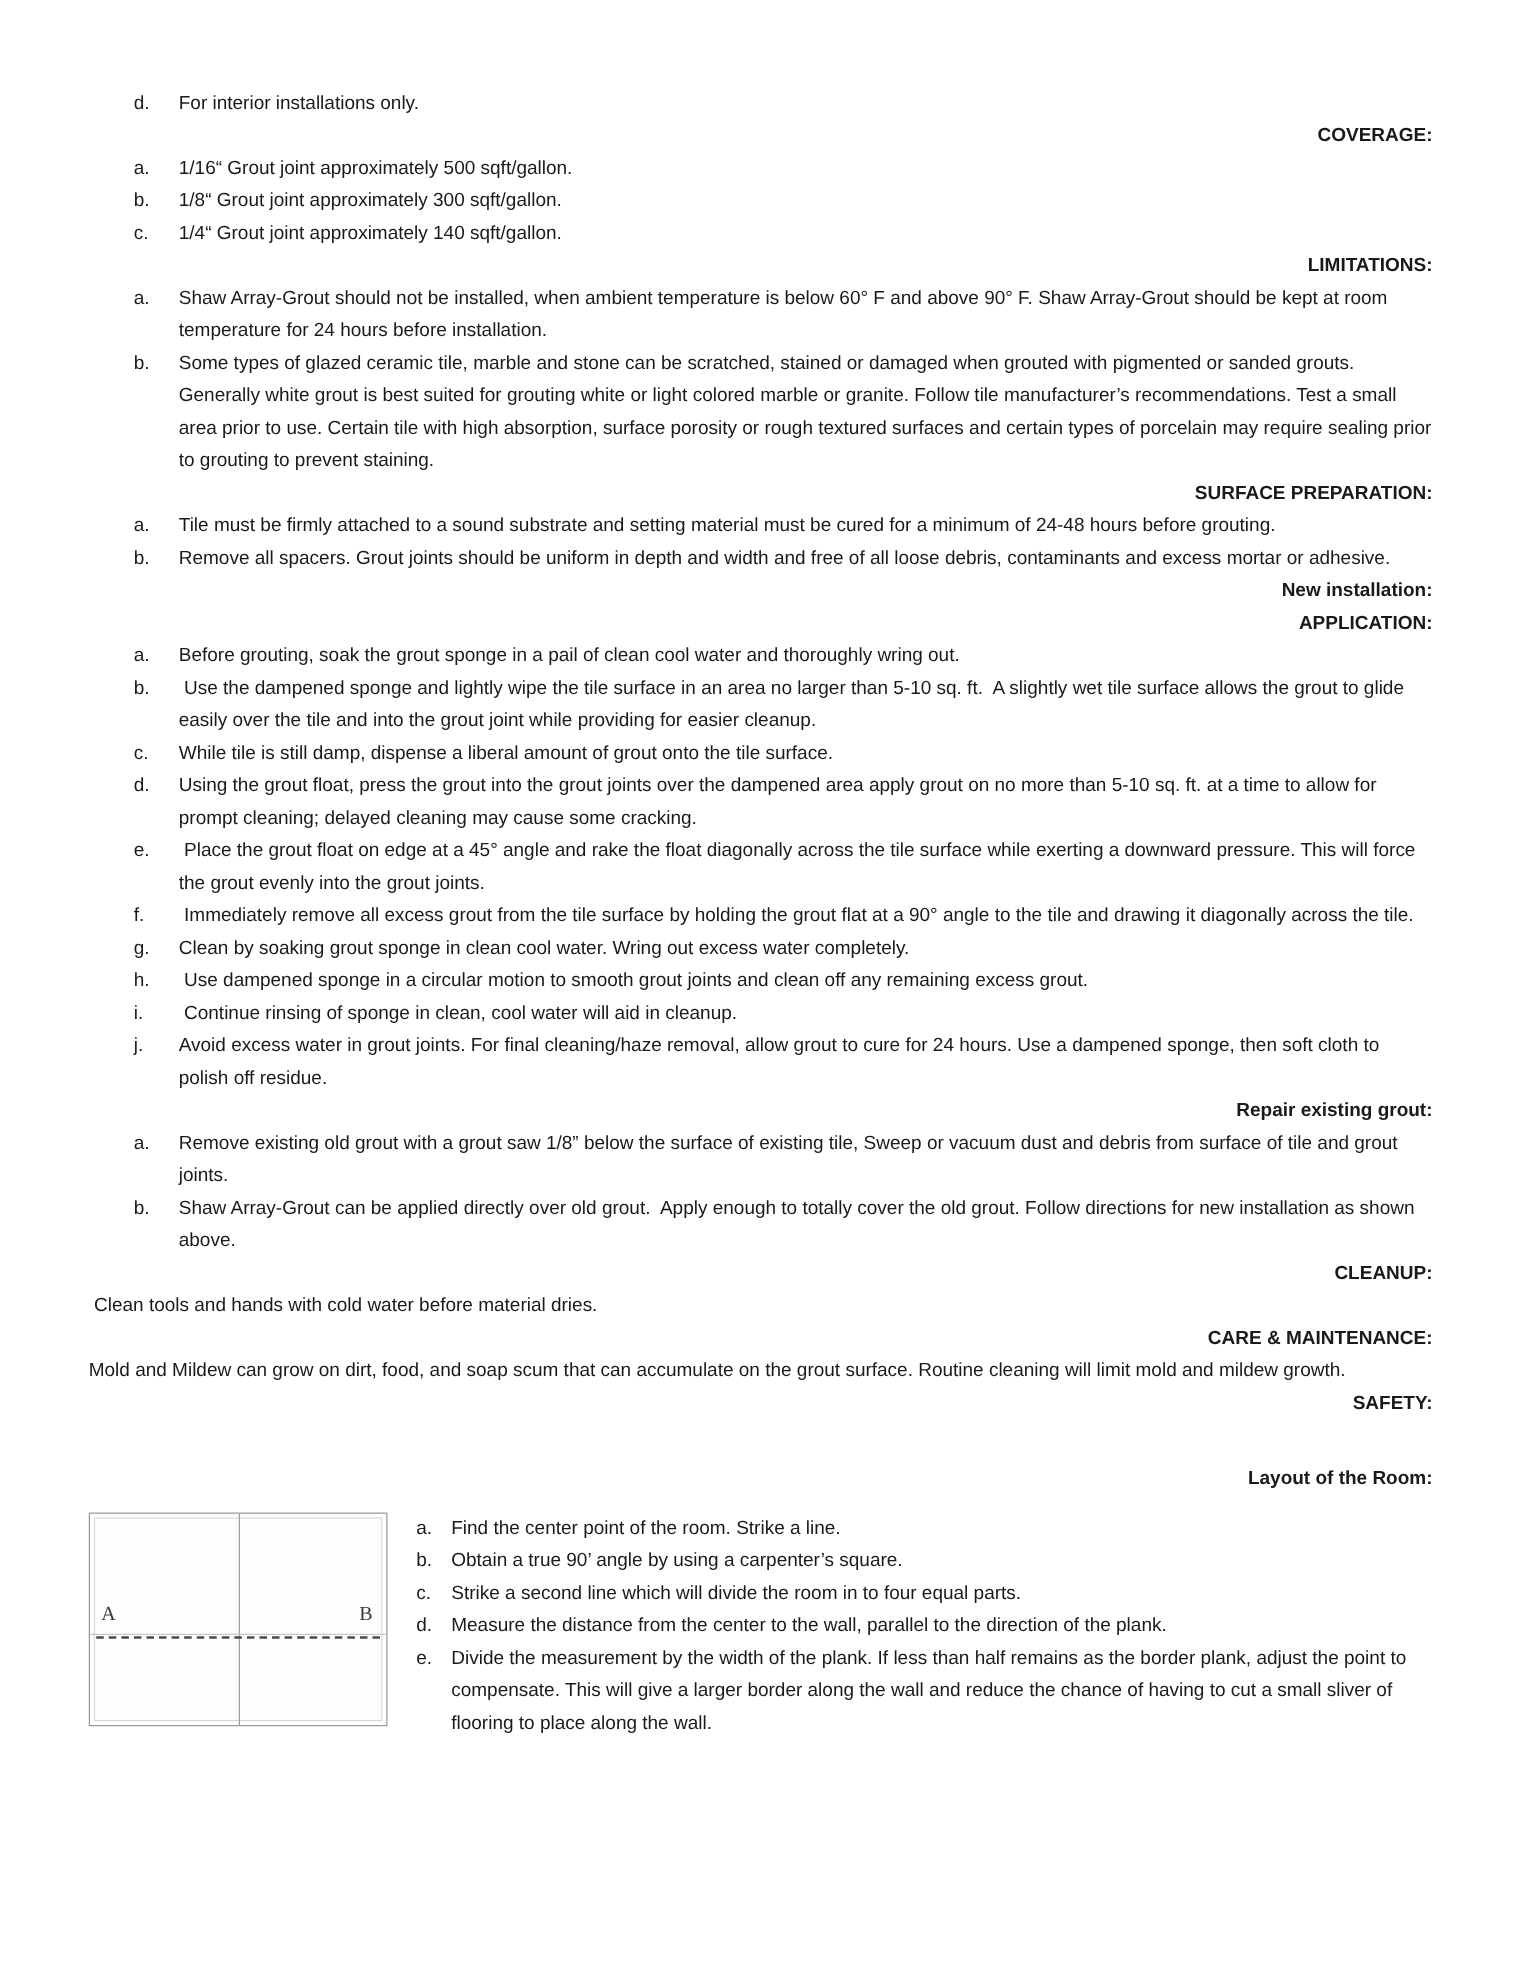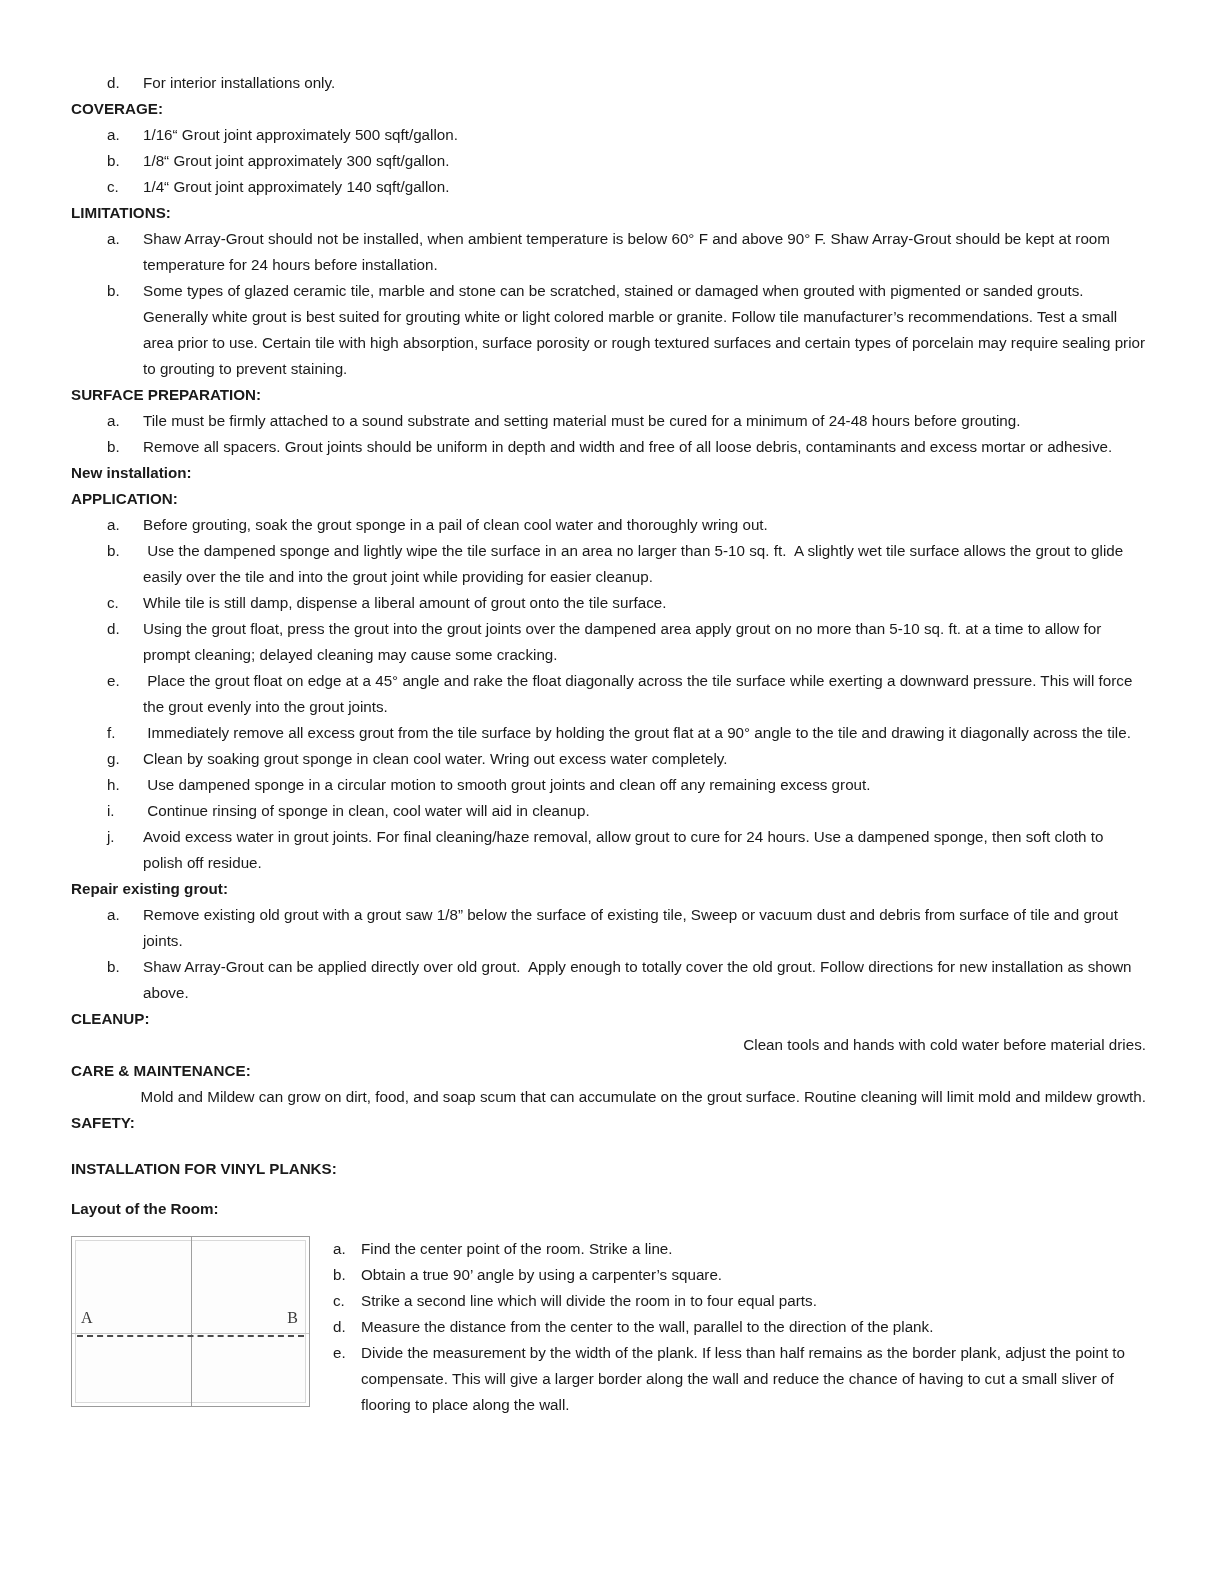--- a/index.html
+++ b/index.html
@@ -8,22 +8,22 @@
     width: 1224px;
     min-height: 1584px;
     background: #ffffff;
     color: #1a1a1a;
     font-family: "Liberation Sans", sans-serif;
     font-size: 15.2px;
     line-height: 26px;
     padding: 70px 78px 40px 71px;
     position: relative;
   }
-  .heading { font-weight: bold; white-space: pre-wrap; }
-  .para { white-space: pre-wrap; text-align: right; }
+  .heading { font-weight: bold; white-space: pre-wrap; text-align: right; }
+  .para { white-space: pre-wrap; }
   .li { display: flex; margin-left: 36px; }
   .li .marker { flex: 0 0 36px; }
   .li .li-text { flex: 1; white-space: pre-wrap; }
   .spacer-sm { height: 14px; }
   .spacer-md { height: 20px; }
 
   
   .figure-row { display: flex; margin-top: 14px; align-items: flex-start; }
   .figure {
     flex: 0 0 auto;
@@ -154,21 +154,20 @@
       <div class="li">
         <span class="marker">b.</span>
         <span class="li-text">Shaw Array-Grout can be applied directly over old grout.  Apply enough to totally cover the old grout. Follow directions for new installation as shown above.</span>
       </div>
       <div class="heading">CLEANUP:</div>
       <div class="para"> Clean tools and hands with cold water before material dries.</div>
       <div class="heading">CARE &amp; MAINTENANCE:</div>
       <div class="para">Mold and Mildew can grow on dirt, food, and soap scum that can accumulate on the grout surface. Routine cleaning will limit mold and mildew growth.</div>
       <div class="heading">SAFETY:</div>
       <div class="spacer-md"></div>
-      <div class="heading">INSTALLATION FOR VINYL PLANKS:</div>
       <div class="spacer-sm"></div>
       <div class="heading">Layout of the Room:</div>
     </div>
 
   <div class="figure-row">
     <div class="figure">
       <div class="fig-vline"></div>
       <div class="fig-hline"></div>
       <div class="fig-dash"></div>
       <span class="fig-label fig-label-a">A</span>

